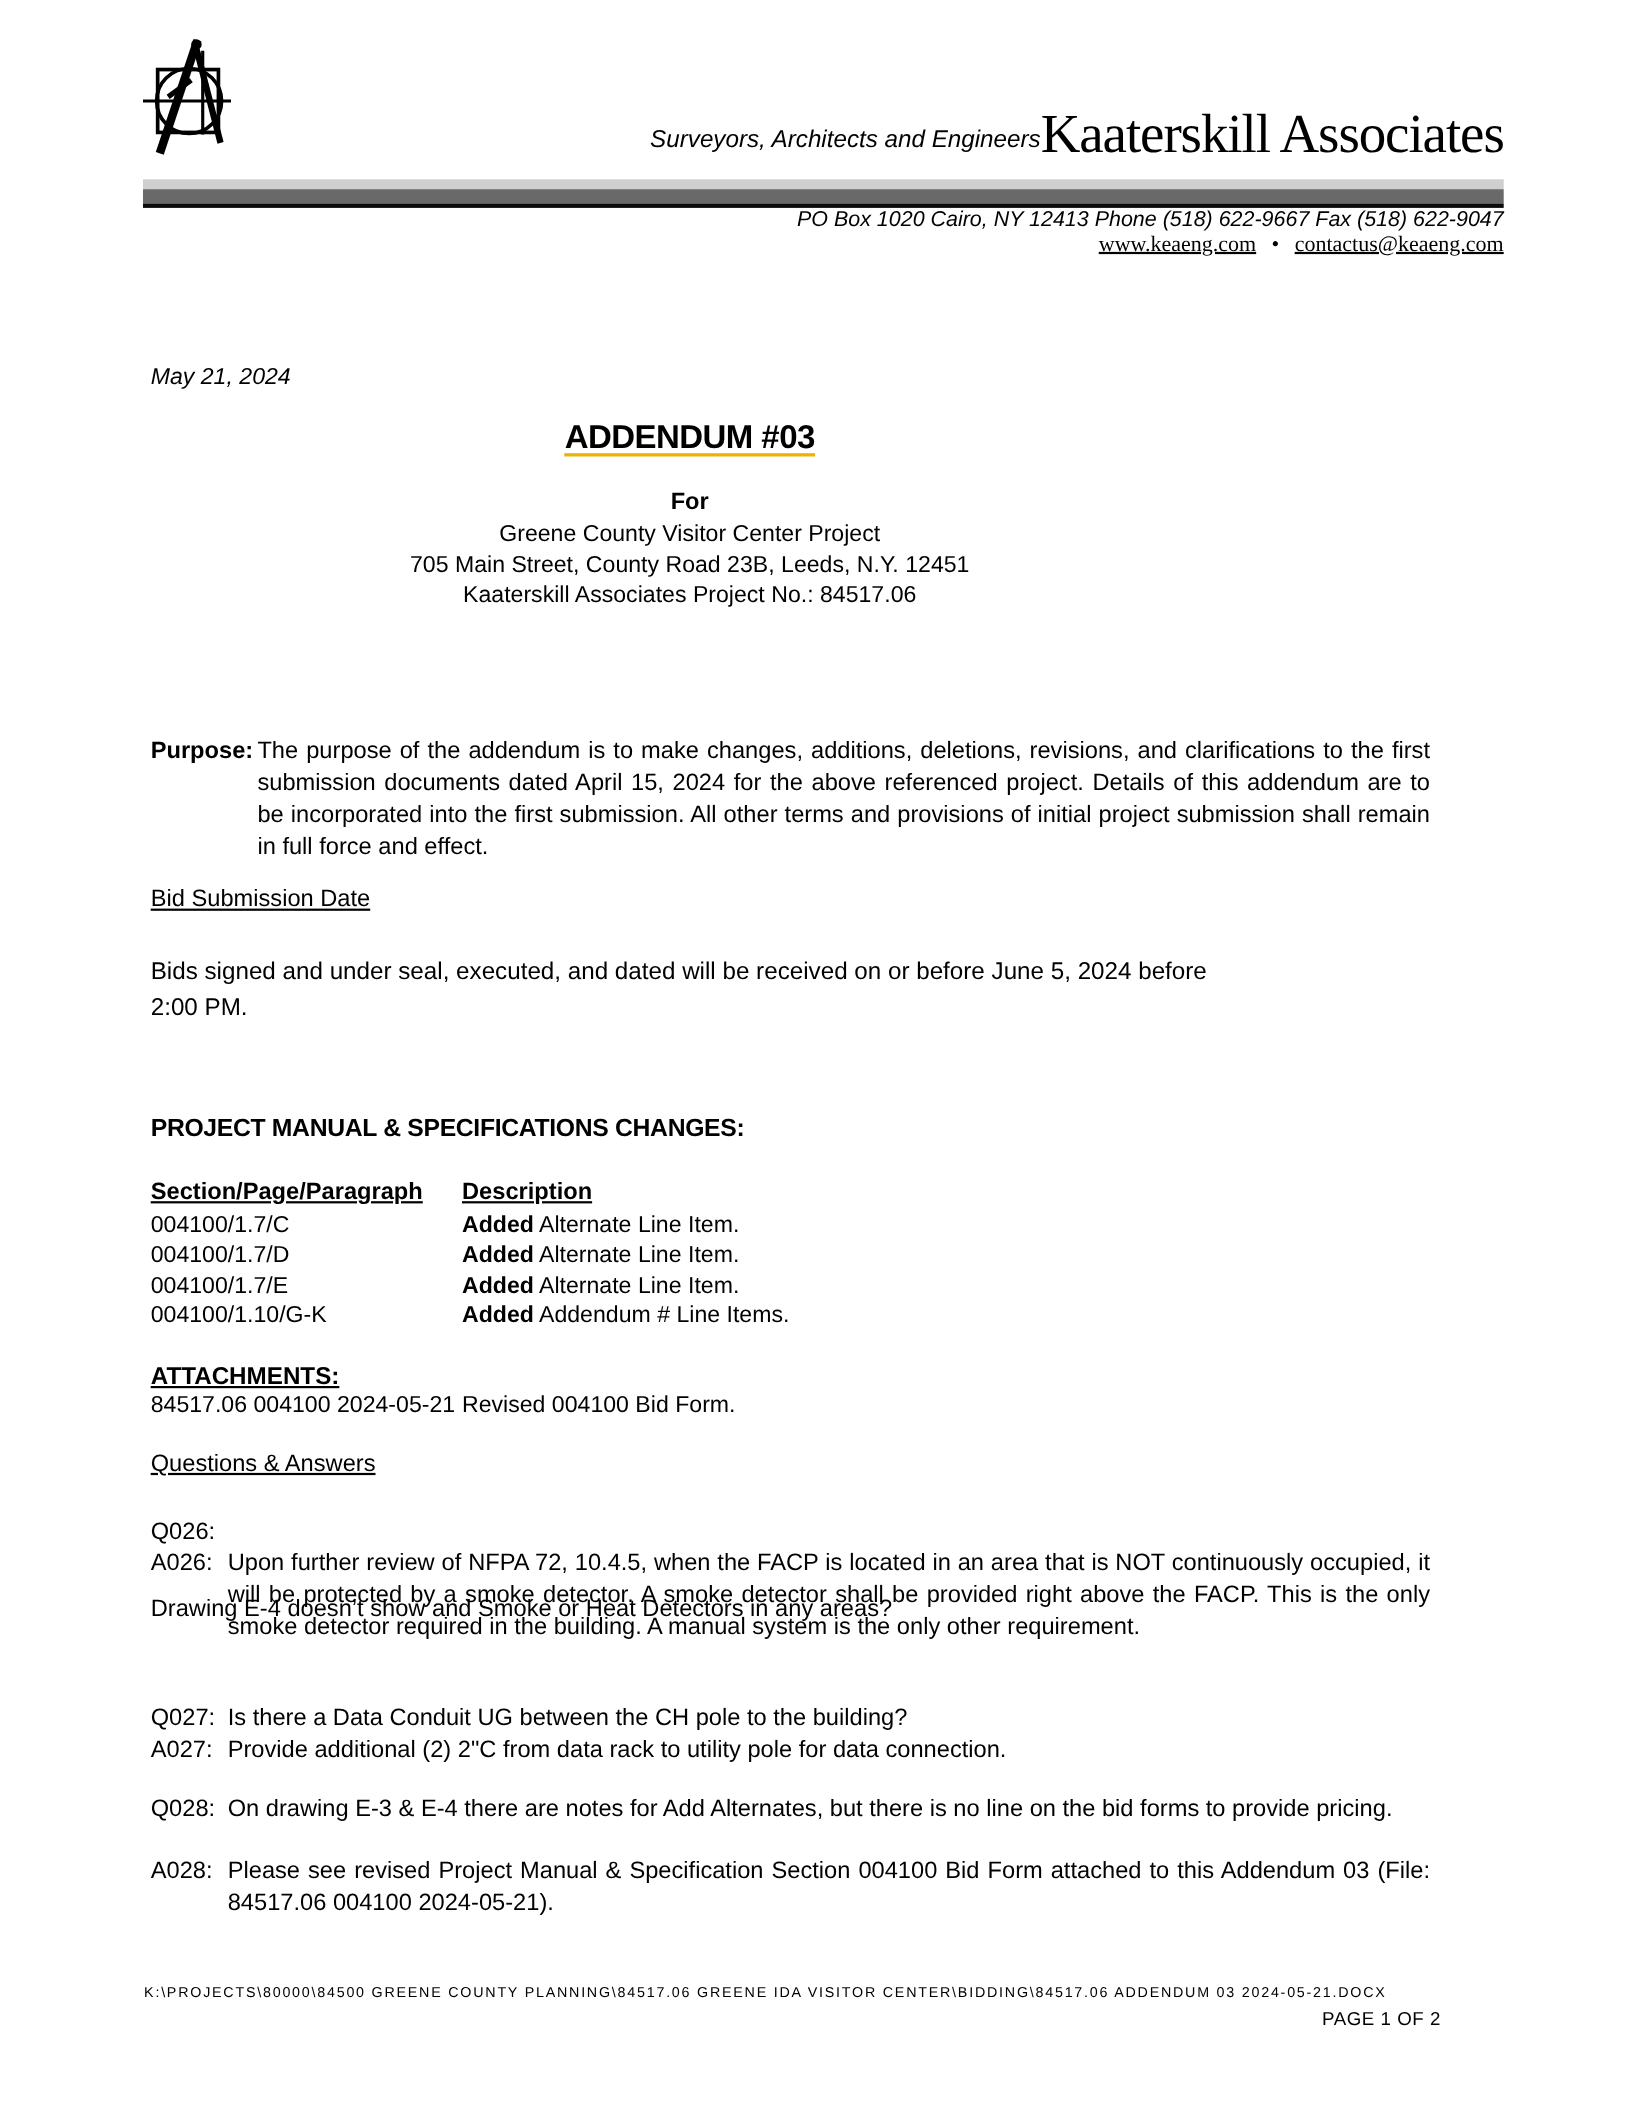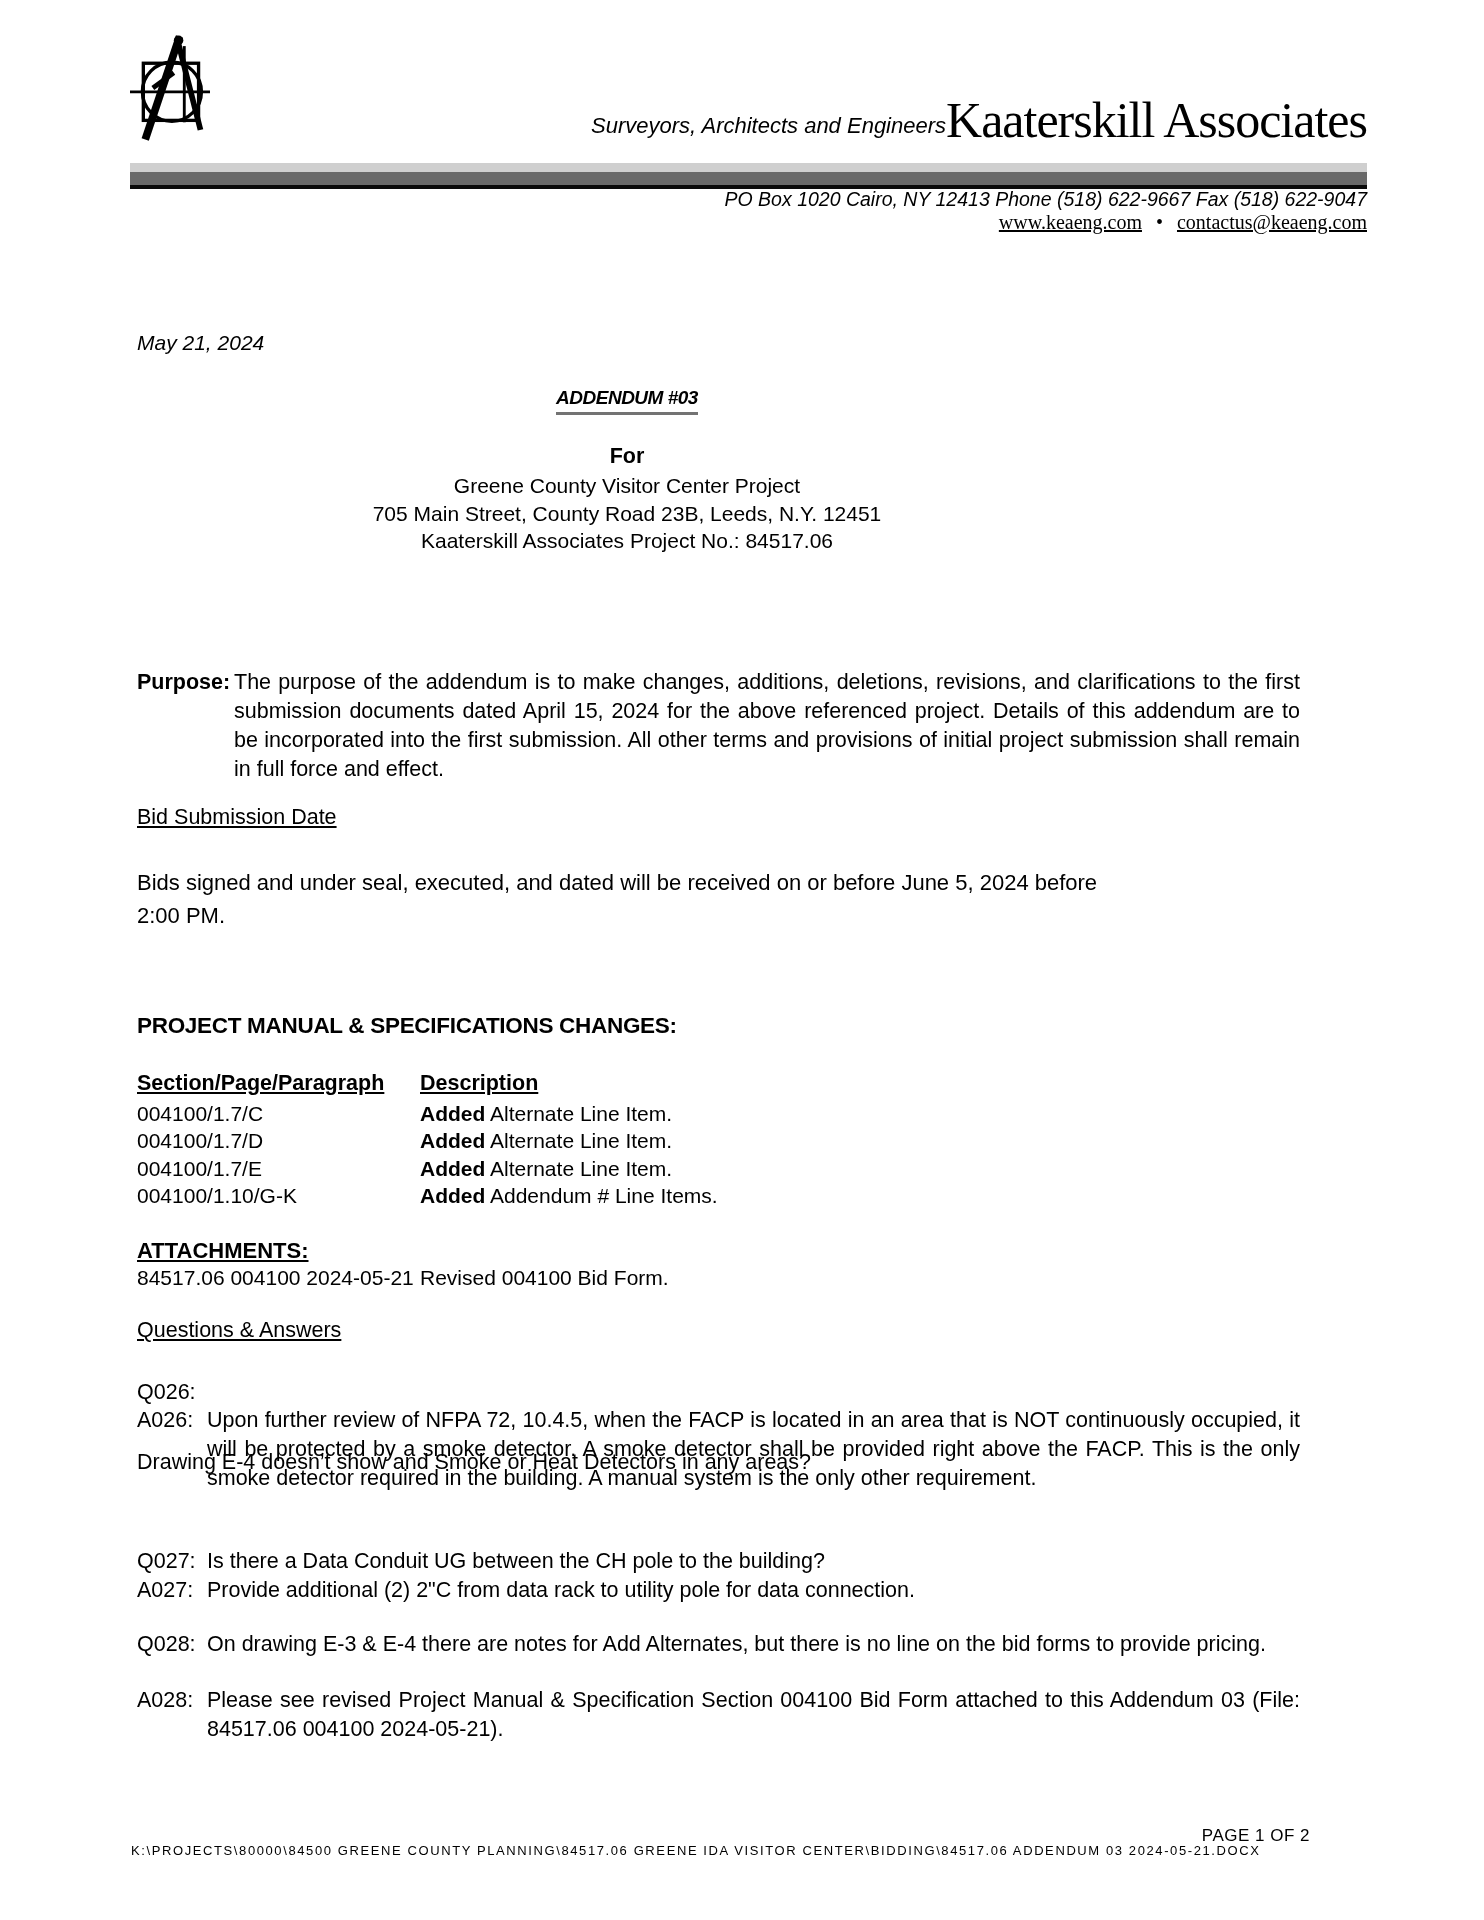--- a/index.html
+++ b/index.html
@@ -32,22 +32,22 @@
   
   .body-fs { font-size:21.5px; line-height:29px; }
   .bold { font-weight:bold; }
   .under { text-decoration:underline; }
   .just { text-align:justify; }
 
   #date-line { left:137px; top:331px; font-style:italic; font-size:21px; }
 
   #center-block { left:137px; top:384px; width:980px; text-align:center; }
   #addendum-title {
-    display:inline-block; font-weight:bold; font-size:19px; line-height:27px;
-    border-bottom:3px solid #737373; padding-bottom:1px; letter-spacing:-0.5px;font-style:italic;
+    display:inline-block; font-weight:bold; font-size:30px; line-height:27px;
+    border-bottom:3px solid #eab308; padding-bottom:1px; letter-spacing:-0.5px;
   }
   #for-label { font-weight:bold; font-size:21.5px; margin-top:29px; }
   #project-lines { font-size:21px; line-height:27.5px; margin-top:3px; }
 
   #issue-line { left:137px; top:612px; }
   #purpose-row { left:137px; top:668px; width:1163px; display:flex; }
   #purpose-row .plabel { flex:0 0 97px; font-weight:bold; }
   #purpose-row .ptext  { flex:1; }
 
   #bid-heading { left:137px; top:803px; }
@@ -66,21 +66,21 @@
   .qa-row { left:137px; width:1163px; display:flex; }
   .qa-row .qlabel { flex:0 0 70px; }
   .qa-row .qtext  { flex:1; }
   #qa-0 { top:1378px;flex-direction:column; }
   #qa-1 { top:1406px; }
   #qa-2 { top:1547px; }
   #qa-3 { top:1576px; }
   #qa-4 { top:1630px; }
   #qa-5 { top:1686px; }
 
-  #footer-path { left:131px; top:1803px; font-size:13px; letter-spacing:1.6px; white-space:nowrap;margin-top:40px; }
+  #footer-path { left:131px; top:1803px; font-size:13px; letter-spacing:1.6px; white-space:nowrap; }
   #page-number { left:137px; top:1826px; width:1173px; text-align:right; font-size:17px; letter-spacing:0.5px; }
 </style>
 </head>
 <body>
 
 <div class="page">
 
   <div class="abs" id="header-row">
     <span id="logo">
       <svg viewBox="0 0 84 112" width="80" height="108" aria-hidden="true">

